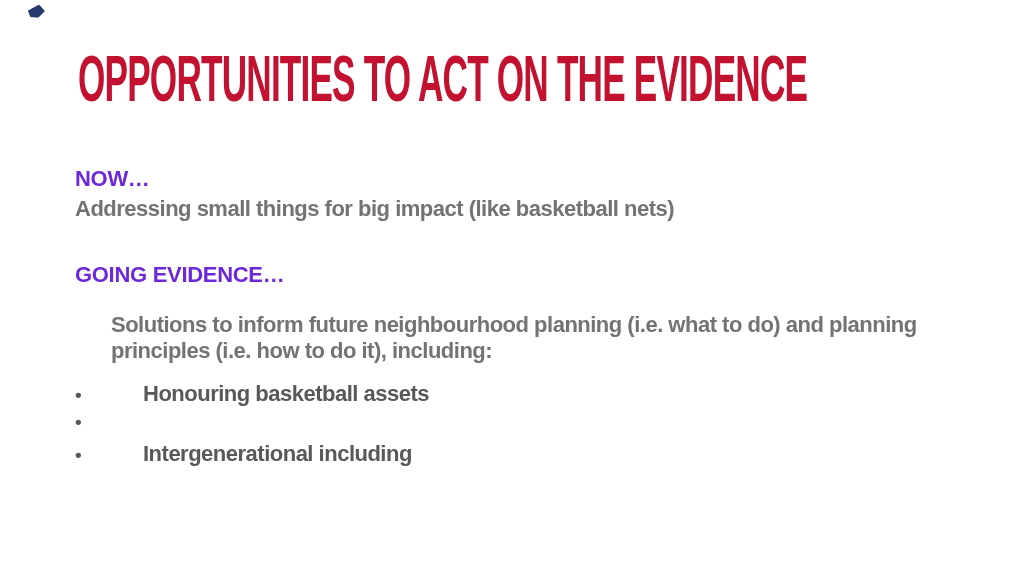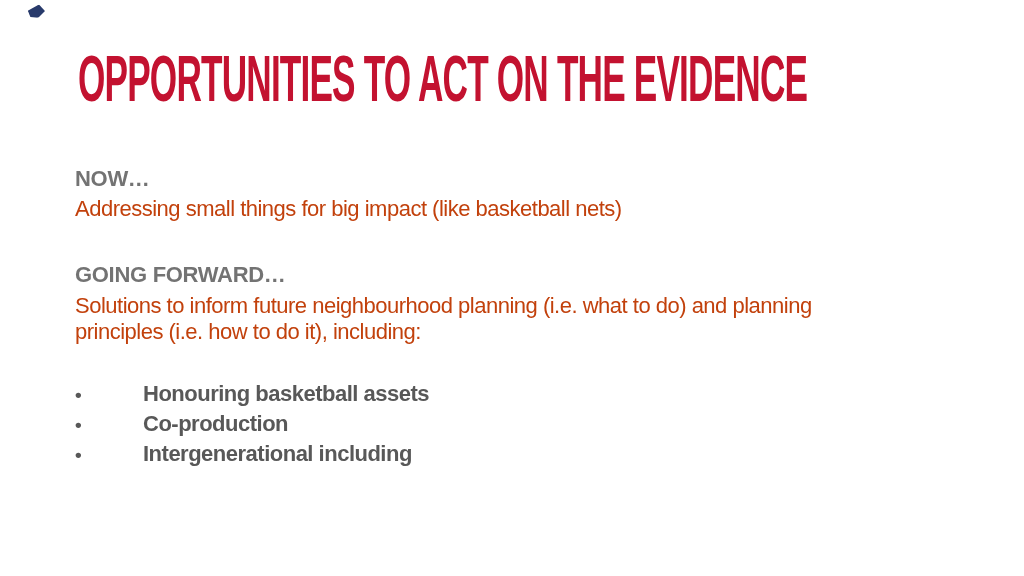--- a/index.html
+++ b/index.html
@@ -37,40 +37,40 @@
     font-size: 64px;
     line-height: 1.0;
     letter-spacing: -1.5px;
     white-space: nowrap;
     transform: scaleX(0.55);
     transform-origin: 0 0;
   }
   .heading {
     position: absolute;
     left: 75px;
-    color: #737373;
+    color: #6d28d9;
     font-weight: bold;
     font-size: 22px;
     letter-spacing: -0.3px;
     white-space: nowrap;
   }
   .bodytext {
     position: absolute;
     left: 75px;
-    color: #c2410c;
-    font-weight: normal;
+    color: #737373;
+    font-weight: bold;
     font-size: 22px;
     letter-spacing: -0.5px;
     line-height: 26px;
     white-space: nowrap;
   }
   .heading-now      { top: 166px; }
   .body-now         { top: 196px; }
   .heading-forward  { top: 262px; }
-  .body-forward     { top: 293px; }
+  .body-forward     { top: 312px; margin-left: 36px; }
   .bullets {
     position: absolute;
     left: 75px;
     top: 381px;
   }
   .bullet-row {
     display: flex;
     align-items: baseline;
     height: 30px;
     color: #585858;
@@ -92,35 +92,34 @@
 <div class="slide">
 
   <div class="corner-mark"></div>
 
   <div class="title">OPPORTUNITIES TO ACT ON THE EVIDENCE</div>
 
   <div class="heading heading-now">NOW…</div>
 
   <div class="bodytext body-now">Addressing small things for big impact (like basketball nets)</div>
 
-  <div class="heading heading-forward">GOING FORWARD…</div>
+  <div class="heading heading-forward">GOING EVIDENCE…</div>
 
   <div class="bodytext body-forward">
     <div>Solutions to inform future neighbourhood planning (i.e. what to do) and planning</div>
     <div>principles (i.e. how to do it), including:</div>
   </div>
 
   <div class="bullets">
     <div class="bullet-row">
       <span class="bullet-dot">•</span>
       <span>Honouring basketball assets</span>
     </div>
     <div class="bullet-row">
       <span class="bullet-dot">•</span>
-      <span>Co-production</span>
     </div>
     <div class="bullet-row">
       <span class="bullet-dot">•</span>
       <span>Intergenerational including</span>
     </div>
   </div>
 
 </div>
 
 </body></html>

